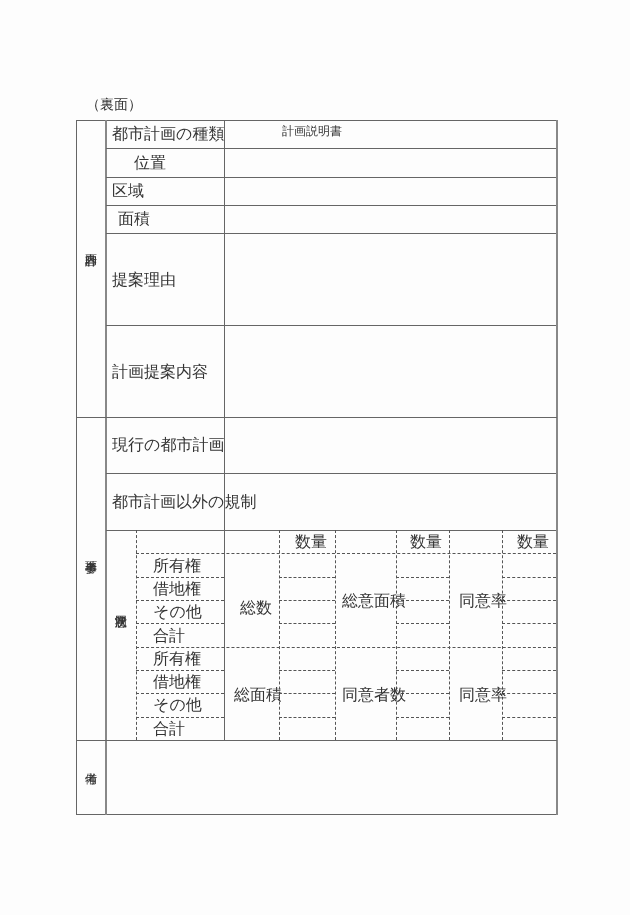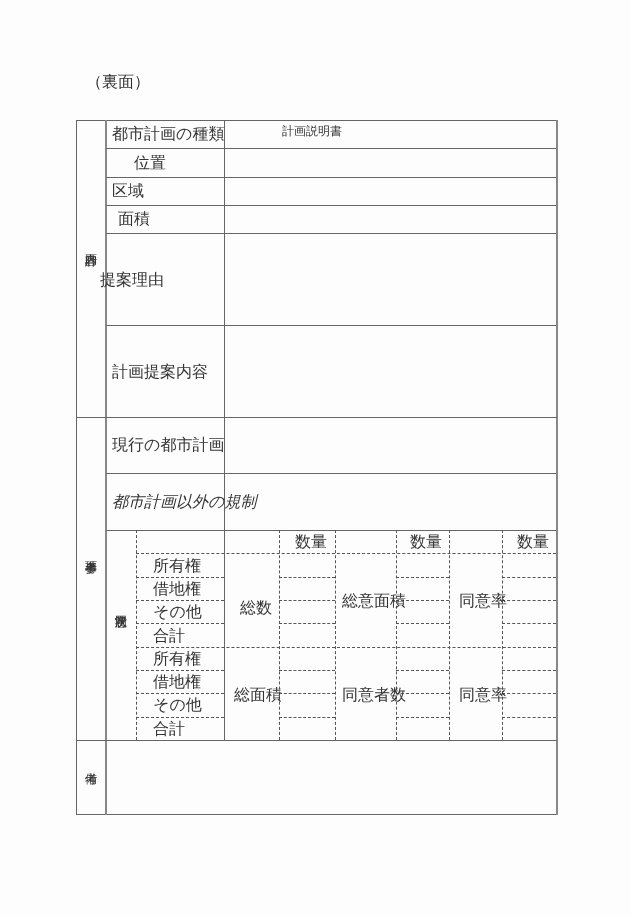--- a/index.html
+++ b/index.html
@@ -1,19 +1,19 @@
 <!DOCTYPE html>
 <html><head>
 <meta charset="utf-8">
 <style>
   html, body { margin:0; padding:0; background:#fdfdfd; }
   body { width:630px; height:915px; position:relative; overflow:hidden;
          font-family:"DejaVu Serif","Liberation Serif",serif; color:#333; }
   .abs { position:absolute; }
-  .hdr-back { left:86px; top:72px; font-size:16px; }
+  .hdr-back { left:86px; top:96px; font-size:14px; }
   .hdr-title { left:282px; top:103px; font-size:12px;margin-top:20px; }
   .line-h { position:absolute; height:0; border-top:1px solid #666; }
   .line-v { position:absolute; width:0; border-left:1px solid #666; }
   .dash-h { position:absolute; height:0; border-top:1px dashed #555; }
   .dash-v { position:absolute; width:0; border-left:1px dashed #555; }
   .thick-v { border-left:2px solid #888; }
   .lbl { position:absolute; font-size:16px; white-space:nowrap; line-height:14px; }
   .vtext { position:absolute; font-size:12px; writing-mode:vertical-rl; text-orientation:upright; letter-spacing:0px; line-height:14px; }
 </style>
 </head>
@@ -34,38 +34,38 @@
 <div class="line-h" style="left:106px; top:205px; width:450px;"></div>
 <div class="line-h" style="left:106px; top:233px; width:450px;"></div>
 <div class="line-h" style="left:106px; top:325px; width:450px;"></div>
 <div class="line-h" style="left:76px; top:417px; width:481px;"></div>
 
 <div class="vtext" style="left:84px; top:244px;">計画内容</div>
 <div class="lbl" style="left:112px; top:127px;">都市計画の種類</div>
 <div class="lbl" style="left:112px; top:156px;margin-left:22px;">位置</div>
 <div class="lbl" style="left:112px; top:184px;">区域</div>
 <div class="lbl" style="left:118px; top:212px;">面積</div>
-<div class="lbl" style="left:100px; top:273px;">提案理由</div>
+<div class="lbl" style="left:112px; top:273px;">提案理由</div>
 <div class="lbl" style="left:112px; top:365px;">計画提案内容</div>
 
 <div class="abs" style="left:226px; top:122px; width:328px; height:25px;"></div>
 <div class="abs" style="left:226px; top:150px; width:328px; height:26px;"></div>
 <div class="abs" style="left:226px; top:179px; width:328px; height:25px;"></div>
 <div class="abs" style="left:226px; top:207px; width:328px; height:25px;"></div>
 <div class="abs" style="left:226px; top:235px; width:328px; height:89px;"></div>
 <div class="abs" style="left:226px; top:327px; width:328px; height:89px;"></div>
 
 <div class="line-v" style="left:224px; top:417px; height:323px;"></div>
 <div class="line-h" style="left:106px; top:473px; width:450px;"></div>
 <div class="line-h" style="left:106px; top:530px; width:450px;"></div>
 <div class="line-h" style="left:76px; top:740px; width:481px;"></div>
 
 <div class="vtext" style="left:84px; top:552px;">参考事項</div>
 <div class="lbl" style="left:112px; top:438px;">現行の都市計画</div>
-<div class="lbl" style="left:112px; top:495px;font-style:italic;">都市計画以外の規制</div>
+<div class="lbl" style="left:112px; top:495px;">都市計画以外の規制</div>
 <div class="abs" style="left:226px; top:419px; width:328px; height:53px;"></div>
 <div class="abs" style="left:226px; top:475px; width:328px; height:54px;"></div>
 
 <div class="vtext" style="left:114px; top:606px;">同意状況</div>
 <div class="dash-v" style="left:136px; top:530px; height:210px;"></div>
 <div class="dash-v" style="left:279px; top:530px; height:210px;"></div>
 <div class="dash-v" style="left:335px; top:530px; height:210px;"></div>
 <div class="dash-v" style="left:396px; top:530px; height:210px;"></div>
 <div class="dash-v" style="left:449px; top:530px; height:210px;"></div>
 <div class="dash-v" style="left:502px; top:530px; height:210px;"></div>

